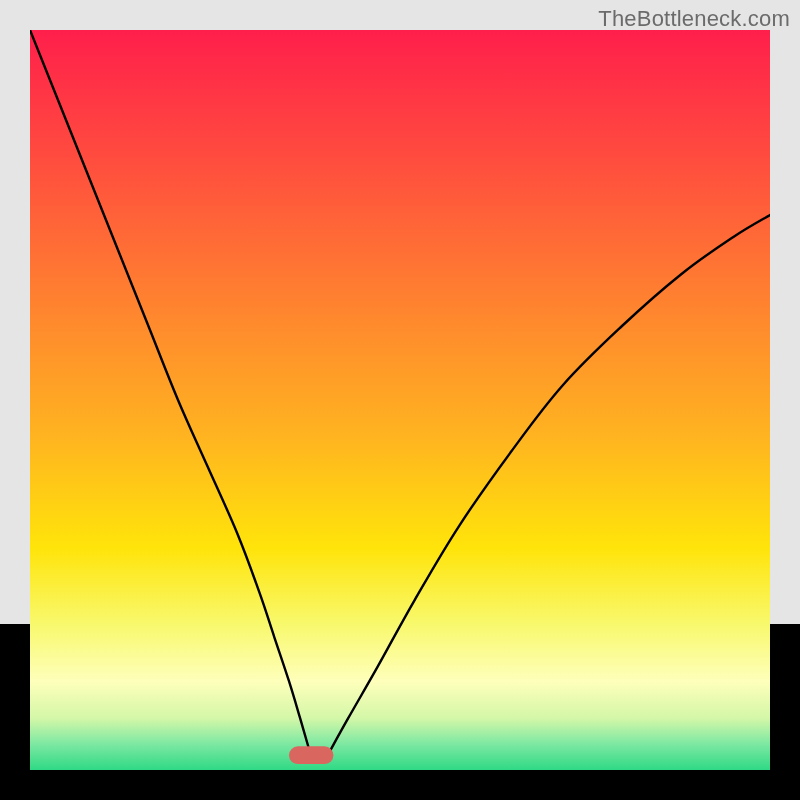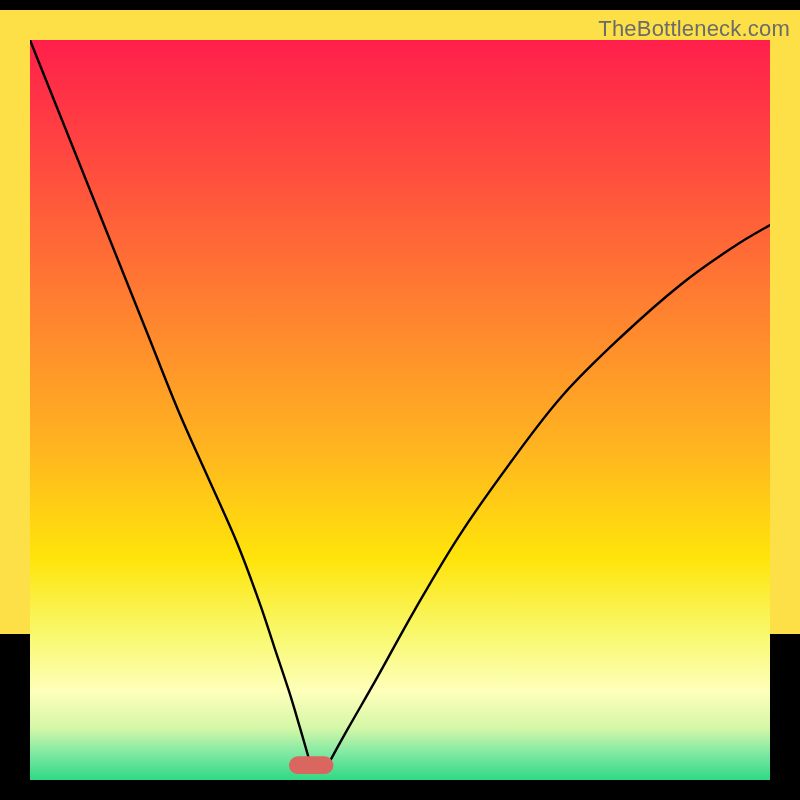--- a/index.html
+++ b/index.html
@@ -8,22 +8,21 @@
     width: 800px;
     height: 800px;
     overflow: hidden;
     background: #000;
     font-family: Arial, Helvetica, sans-serif;
   }
   .frame {
     position: absolute;
     left: 0; top: 0;
     width: 800px; height: 624px;
-    background: #fde047;
-    margin-top: 10px;
+    background: #e5e5e5;
   }
   .plot {
     position: absolute;
     left: 30px;
     top: 30px;
     width: 740px;
     height: 740px;
     overflow: hidden;
   }
   .watermark {

